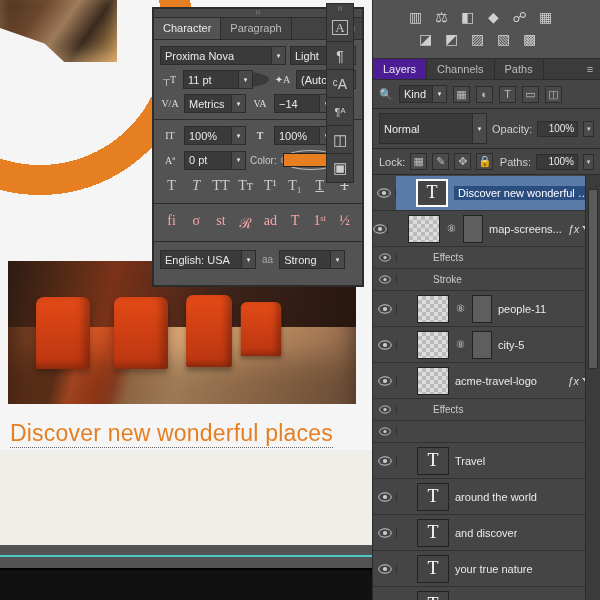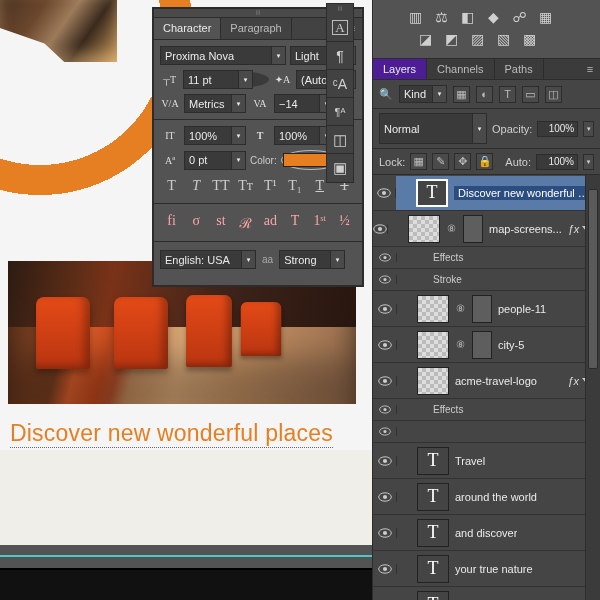--- a/index.html
+++ b/index.html
@@ -465,21 +465,21 @@
     <span>Opacity:</span>
     <span class="pct-field">100%</span>
     <span class="tri"></span>
   </div>
   <div class="lock-row">
     <span>Lock:</span>
     <span class="mini">▦</span>
     <span class="mini">✎</span>
     <span class="mini">✥</span>
     <span class="mini">🔒</span>
-    <span style="margin-left:auto">Auto:</span>
+    <span style="margin-left:auto">Paths:</span>
     <span class="pct-field">100%</span>
     <span class="tri"></span>
   </div>
 
   <div class="layers" style="position:relative">
 
     <div class="layer selected">
       <div class="vis">
         <svg class="eye" viewBox="0 0 20 14">
             <ellipse cx="10" cy="7" rx="9" ry="6" fill="none" stroke="#ccc" stroke-width="1.4"></ellipse>

